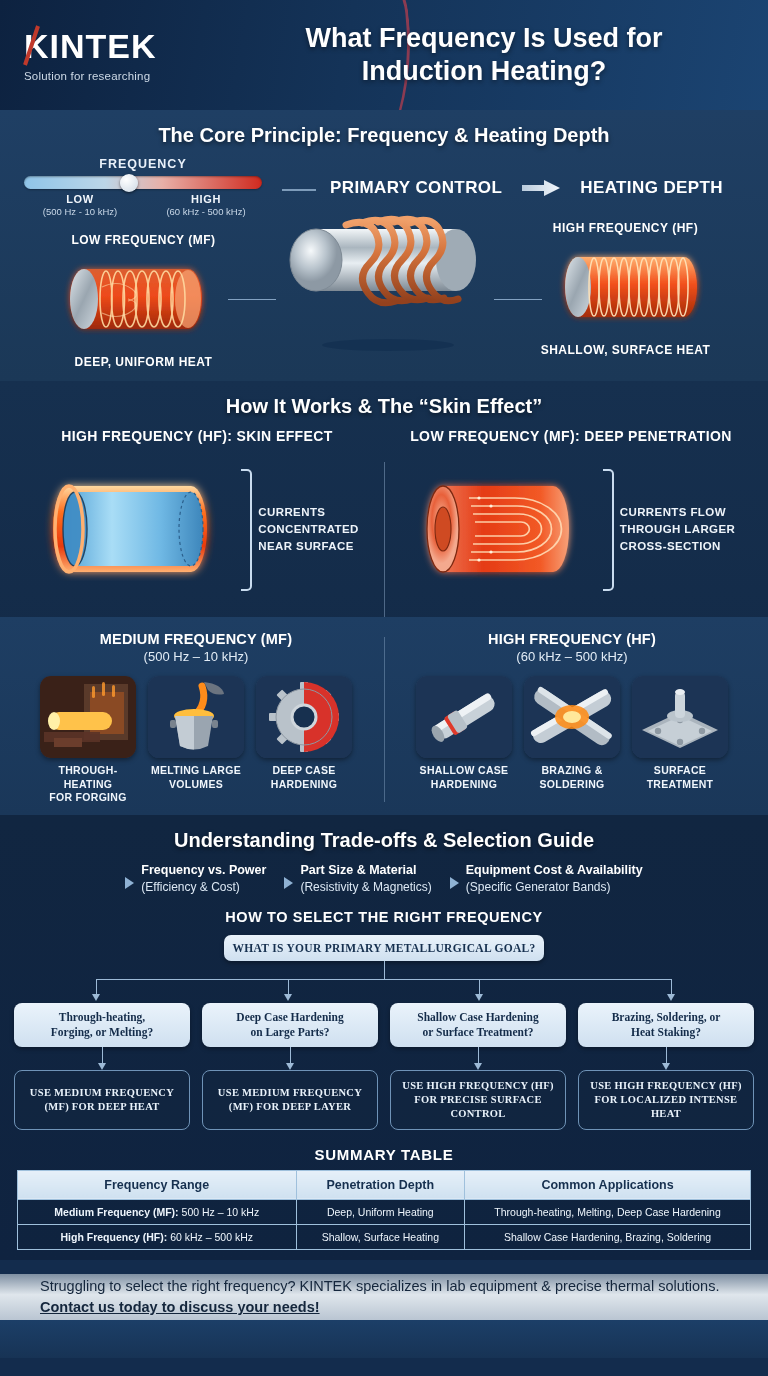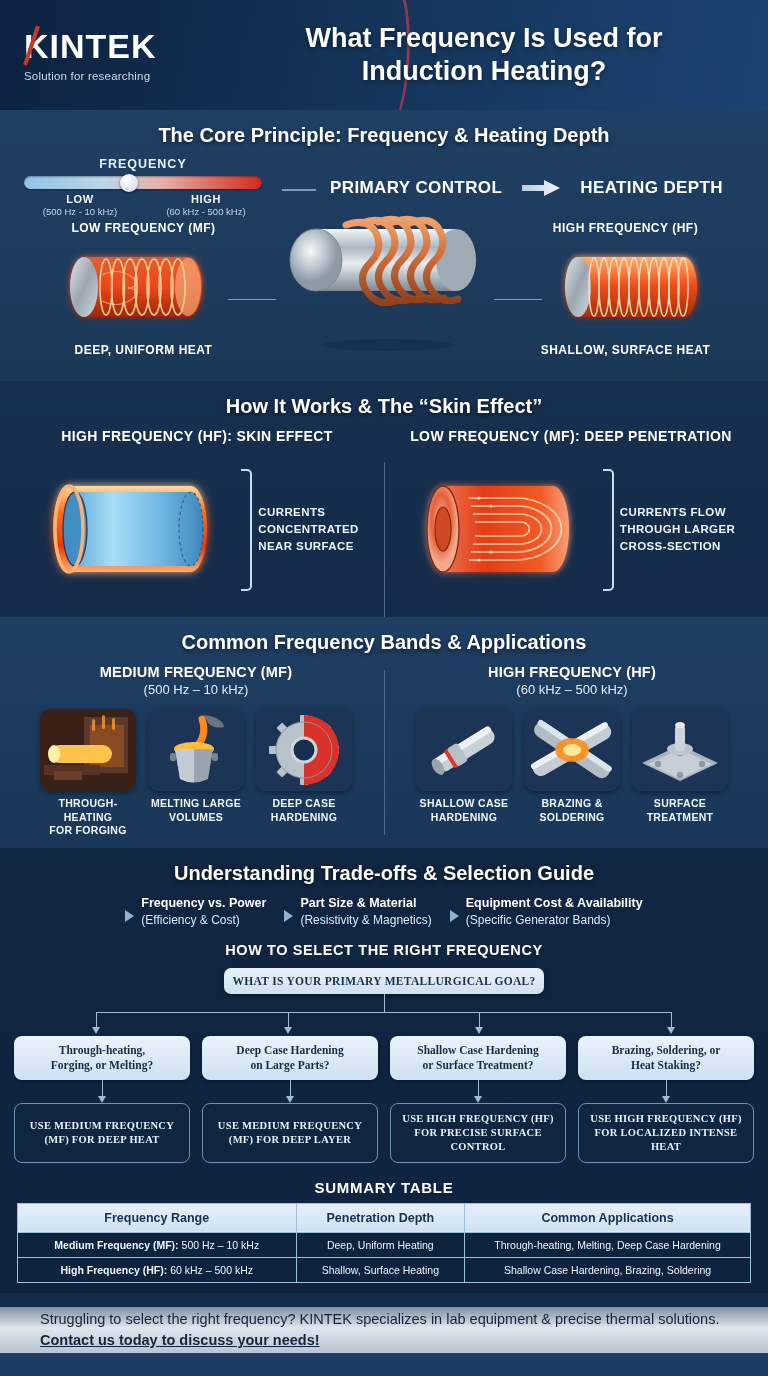--- a/index.html
+++ b/index.html
@@ -223,21 +223,21 @@
           </defs>
         <path d="M0 5 L22 5 L22 0 L38 8 L22 16 L22 11 L0 11 Z" fill="url(#ag)"></path>
       </svg>
       <div class="hd-text">HEATING DEPTH</div>
     </div>
 
     <div class="coil-row">
       <div class="link-line" style="left:228px;width:48px;"></div>
       <div class="link-line" style="left:494px;width:48px;"></div>
 
-      <div class="billet" style="left:56px;top:0;width:175px;">
+      <div class="billet" style="left:56px;top:12px;width:175px;">
         <div class="cap">LOW FREQUENCY (MF)</div>
         <svg width="175" height="100" viewBox="0 0 175 100">
           <defs>
             <linearGradient id="mfbody" x1="0" y1="0" x2="0" y2="1">
               <stop offset="0" stop-color="#e06030"></stop>
                 <stop offset=".45" stop-color="#f04a1a"></stop>
                 <stop offset="1" stop-color="#a02808"></stop>
             </linearGradient>
             <linearGradient id="steel1" x1="0" y1="0" x2="1" y2="1">
               <stop offset="0" stop-color="#dfe6eb"></stop>
@@ -439,21 +439,20 @@
           <div class="brace-l"></div>
           <div class="skin-note" style="white-space:pre-line">CURRENTS FLOW
 THROUGH LARGER
 CROSS-SECTION</div>
         </div>
       </div>
     </div>
   </div>
 
   <div class="sec s3">
-    <div class="sec-title">Common Frequency Bands &amp; Applications</div>
     <div class="bands">
       <div class="band-div"></div>
 
       <div class="band">
         <div class="band-h">MEDIUM FREQUENCY (MF)</div>
         <div class="band-sub">(500 Hz – 10 kHz)</div>
         <div class="tiles">
           <div class="tile">
             <div class="tile-img">
               <svg width="96" height="82" viewBox="0 0 96 82">

